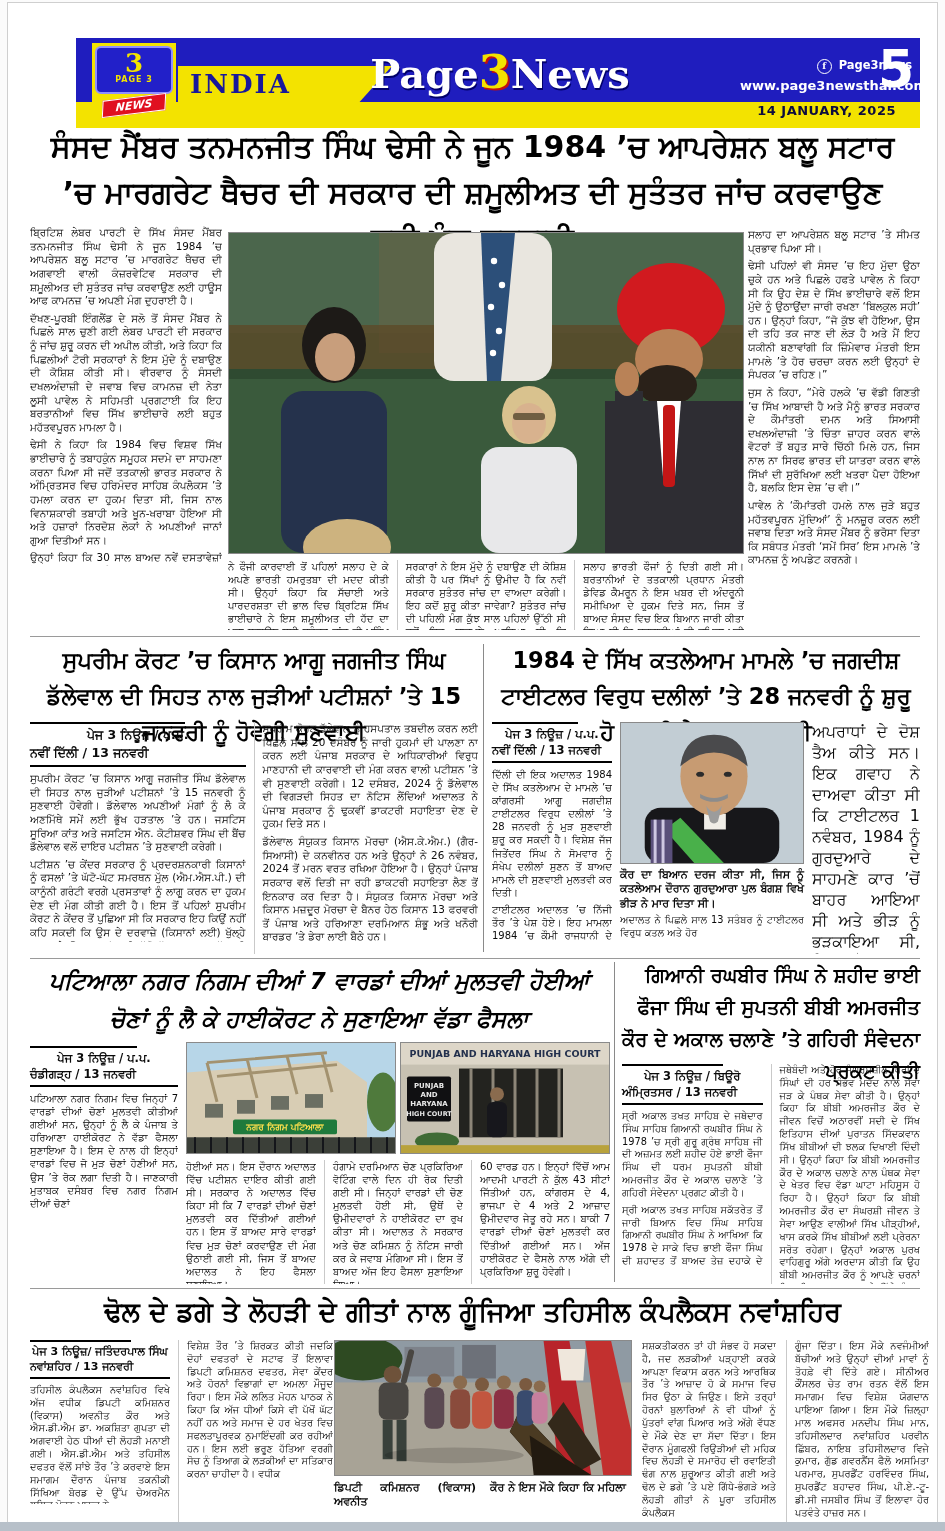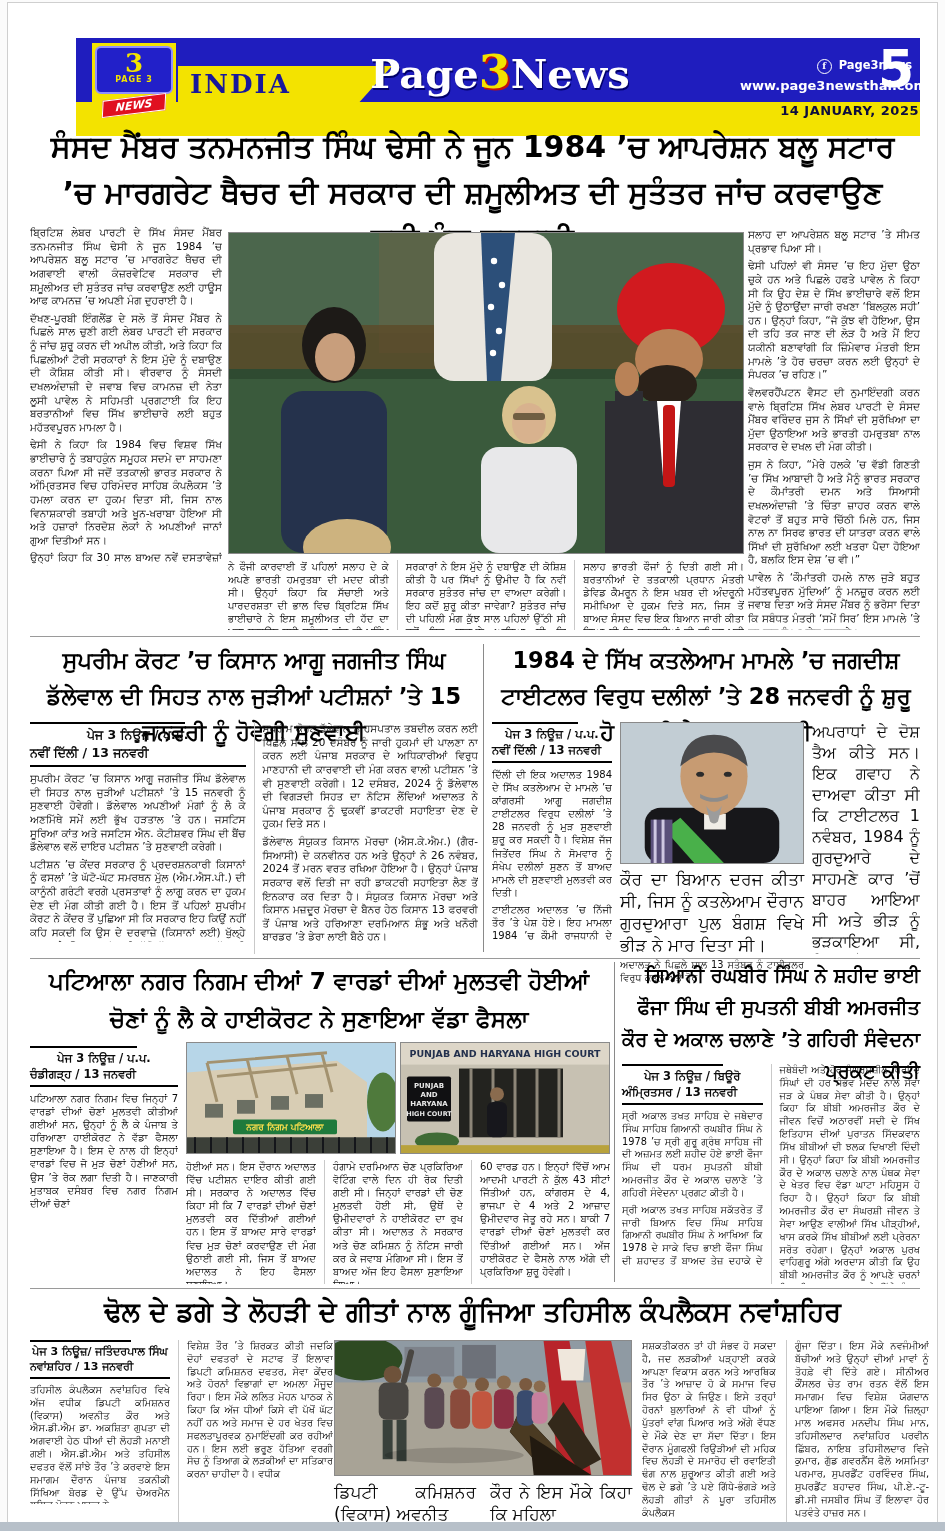--- a/index.html
+++ b/index.html
@@ -3,23 +3,23 @@
 <meta charset="utf-8">
 <style>
   html,body{margin:0;padding:0;}
   body{width:945px;height:1531px;position:relative;background:#fbfbfb;
        font-family:"DejaVu Sans",sans-serif;color:#0a0a0a;overflow:hidden;}
   .abs{position:absolute;}
   .frame{left:7px;top:2px;width:929px;height:1521px;border:1px solid #cfcfcf;background:#fff;}
 
   
   .banner{left:76px;top:38px;width:844px;height:64px;background:#1f1dbe;}
-  .datestrip{left:76px;top:102px;width:844px;height:34px;background:#f3e300;
+  .datestrip{left:76px;top:102px;width:844px;height:26px;background:#f3e300;
              text-align:right;font-weight:bold;font-size:13px;color:#0d0d3d;
-             line-height:18px;padding-right:1px;box-sizing:border-box;letter-spacing:.5px;}
+             line-height:18px;padding-right:24px;box-sizing:border-box;letter-spacing:.5px;}
   .logo-box{left:92px;top:43px;width:84px;height:77px;background:#f3e300;padding:3px;box-sizing:border-box;z-index:3;}
   .logo-inner{background:#2220c9;border:2px solid #8f8fff;border-radius:6px;height:44px;text-align:center;}
   .logo-3{font-family:"DejaVu Serif",serif;font-weight:bold;font-size:26px;color:#f3e300;line-height:30px;display:block;}
   .logo-page3{font-size:8px;font-weight:bold;color:#f3e300;letter-spacing:1px;display:block;margin-top:-3px;}
   .logo-news{width:62px;margin:3px auto 0;background:#e01020;border:1px solid #fff;color:#fff;
              font-style:italic;font-weight:bold;font-size:11px;text-align:center;
              transform:rotate(-7deg) skewX(-10deg);line-height:15px;}
   .india-band{left:178px;top:66px;width:214px;height:38px;background:#f3e300;
               clip-path:polygon(0 0,100% 0,84% 100%,0 100%);z-index:1;}
   .india{left:190px;top:69px;z-index:2;font-family:"DejaVu Serif",serif;font-weight:bold;
@@ -31,30 +31,30 @@
   .social{left:770px;top:58px;width:142px;text-align:right;color:#fff;font-size:11.5px;font-weight:bold;z-index:2;}
   .f-badge{display:inline-block;width:13px;height:13px;border:1px solid #fff;border-radius:50%;
            text-align:center;line-height:13px;font-size:9px;font-family:"DejaVu Serif",serif;margin-right:3px;}
   .website{left:740px;top:78px;width:172px;text-align:right;color:#fff;font-size:13px;font-weight:bold;z-index:2;}
   .pagenum{left:872px;top:40px;width:48px;text-align:center;color:#fff;font-size:52px;font-weight:bold;z-index:2;line-height:58px;}
 
   
   .headline{font-weight:bold;text-align:center;color:#000;}
   .h-xl{font-size:30px;line-height:46px;}
   .h-lg{font-size:22.5px;line-height:36px;}
-  .h-md{font-size:23px;line-height:38px;}
+  .h-md{font-size:23px;line-height:38px;font-style:italic;}
   .h-sm{font-size:19.5px;line-height:32px;}
   .h-banner{font-size:27px;line-height:40px;}
   .bodytext{font-size:10.4px;line-height:1.31;text-align:justify;overflow:hidden;}
   .bodytext p{margin:0 0 4px 0;}
   .byline{font-weight:bold;font-size:12.5px;text-align:center;border-bottom:2px solid #000;
           padding-bottom:4px;margin-bottom:5px;}
   .byline .rule-top{display:block;width:72%;border-top:2px solid #000;margin:0 0 3px 0;}
   .byline .l2{display:block;text-align:left;margin-top:2px;}
-  .caption{font-weight:normal;font-size:17px;line-height:1.3;text-align:justify;}
+  .caption{font-weight:bold;font-size:11px;line-height:1.3;text-align:justify;}
   .cols{display:flex;}
   .cols > div{flex:1;}
   .cols > div + div{border-left:1px solid #c9c9c9;padding-left:8px;margin-left:8px;}
   .vline{border-left:1px solid #8a8a8a;width:0;}
   .hline{border-top:1px solid #9a9a9a;height:0;}
   .photo{border:1px solid #8a8a8a;box-sizing:border-box;background:#dde3e6;}
   .photo svg{display:block;width:100%;height:100%;}
   .footer-strip{left:0;top:1522px;width:945px;height:9px;background:#b7c0c9;}
 </style>
 </head>
@@ -137,21 +137,20 @@
 
 <div class="abs cols" style="left:228px;top:560px;width:516px;height:70px;">
   <div class="bodytext" style="font-size:10px;">ਨੇ ਫੌਜੀ ਕਾਰਵਾਈ ਤੋਂ ਪਹਿਲਾਂ ਸਲਾਹ ਦੇ ਕੇ ਅਪਣੇ ਭਾਰਤੀ ਹਮਰੁਤਬਾ ਦੀ ਮਦਦ ਕੀਤੀ ਸੀ। ਉਨ੍ਹਾਂ ਕਿਹਾ ਕਿ ਸੱਚਾਈ ਅਤੇ ਪਾਰਦਰਸ਼ਤਾ ਦੀ ਭਾਲ ਵਿਚ ਬ੍ਰਿਟਿਸ਼ ਸਿੱਖ ਭਾਈਚਾਰੇ ਨੇ ਇਸ ਸ਼ਮੂਲੀਅਤ ਦੀ ਹੱਦ ਦਾ ਪਤਾ ਲਗਾਉਣ ਲਈ ਸੁਤੰਤਰ ਜਾਂਚ ਦੀ ਮੁਹਿੰਮ ਸ਼ੁਰੂ ਕੀਤੀ। ਉਨ੍ਹਾਂ ਕਿਹਾ ਕਿ ਪਿਛਲੀਆਂ ਕੰਜ਼ਰਵੇਟਿਵ</div>
   <div class="bodytext" style="font-size:10px;">ਸਰਕਾਰਾਂ ਨੇ ਇਸ ਮੁੱਦੇ ਨੂੰ ਦਬਾਉਣ ਦੀ ਕੋਸ਼ਿਸ਼ ਕੀਤੀ ਹੈ ਪਰ ਸਿੱਖਾਂ ਨੂੰ ਉਮੀਦ ਹੈ ਕਿ ਨਵੀਂ ਸਰਕਾਰ ਸੁਤੰਤਰ ਜਾਂਚ ਦਾ ਵਾਅਦਾ ਕਰੇਗੀ। ਇਹ ਕਦੋਂ ਸ਼ੁਰੂ ਕੀਤਾ ਜਾਵੇਗਾ? ਸੁਤੰਤਰ ਜਾਂਚ ਦੀ ਪਹਿਲੀ ਮੰਗ ਕੁੱਝ ਸਾਲ ਪਹਿਲਾਂ ਉੱਠੀ ਸੀ ਜਦੋਂ ਇਹ ਸਾਹਮਣੇ ਆਇਆ ਸੀ ਕਿ ਆਪਰੇਸ਼ਨ ਬਲੂ ਸਟਾਰ ਤੋਂ ਪਹਿਲਾਂ ਬ੍ਰਿਟਿਸ਼ ਫੌਜੀ</div>
   <div class="bodytext" style="font-size:10px;">ਸਲਾਹ ਭਾਰਤੀ ਫੌਜਾਂ ਨੂੰ ਦਿਤੀ ਗਈ ਸੀ। ਬਰਤਾਨੀਆਂ ਦੇ ਤਤਕਾਲੀ ਪ੍ਰਧਾਨ ਮੰਤਰੀ ਡੇਵਿਡ ਕੈਮਰੂਨ ਨੇ ਇਸ ਖਬਰ ਦੀ ਅੰਦਰੂਨੀ ਸਮੀਖਿਆ ਦੇ ਹੁਕਮ ਦਿਤੇ ਸਨ, ਜਿਸ ਤੋਂ ਬਾਅਦ ਸੰਸਦ ਵਿਚ ਇਕ ਬਿਆਨ ਜਾਰੀ ਕੀਤਾ ਗਿਆ ਸੀ ਕਿ ਬਰਤਾਨੀਆਂ ਦੀ ਭੂਮਿਕਾ ਪੂਰੀ ਤਰ੍ਹਾਂ ‘ਸਲਾਹਕਾਰੀ’ ਸੀ ਅਤੇ ਵਿਸ਼ੇਸ਼ ਹਵਾਈ ਸੇਵਾ ਦੀ</div>
 </div>
 
 <div class="abs bodytext" style="left:748px;top:228px;width:172px;height:402px;">
   <p>ਸਲਾਹ ਦਾ ਆਪਰੇਸ਼ਨ ਬਲੂ ਸਟਾਰ ’ਤੇ ਸੀਮਤ ਪ੍ਰਭਾਵ ਪਿਆ ਸੀ।</p>
   <p>ਢੇਸੀ ਪਹਿਲਾਂ ਵੀ ਸੰਸਦ ’ਚ ਇਹ ਮੁੱਦਾ ਉਠਾ ਚੁਕੇ ਹਨ ਅਤੇ ਪਿਛਲੇ ਹਫਤੇ ਪਾਵੇਲ ਨੇ ਕਿਹਾ ਸੀ ਕਿ ਉਹ ਦੇਸ਼ ਦੇ ਸਿੱਖ ਭਾਈਚਾਰੇ ਵਲੋਂ ਇਸ ਮੁੱਦੇ ਨੂੰ ਉਠਾਉਂਦਾ ਜਾਰੀ ਰਖਣਾ ‘ਬਿਲਕੁਲ ਸਹੀ’ ਹਨ। ਉਨ੍ਹਾਂ ਕਿਹਾ, “ਜੋ ਕੁੱਝ ਵੀ ਹੋਇਆ, ਉਸ ਦੀ ਤਹਿ ਤਕ ਜਾਣ ਦੀ ਲੋੜ ਹੈ ਅਤੇ ਮੈਂ ਇਹ ਯਕੀਨੀ ਬਣਾਵਾਂਗੀ ਕਿ ਜ਼ਿੰਮੇਵਾਰ ਮੰਤਰੀ ਇਸ ਮਾਮਲੇ ’ਤੇ ਹੋਰ ਚਰਚਾ ਕਰਨ ਲਈ ਉਨ੍ਹਾਂ ਦੇ ਸੰਪਰਕ ’ਚ ਰਹਿਣ।”</p>
-  <p>ਵੋਲਵਰਹੈਂਪਟਨ ਵੈਸਟ ਦੀ ਨੁਮਾਇੰਦਗੀ ਕਰਨ ਵਾਲੇ ਬ੍ਰਿਟਿਸ਼ ਸਿੱਖ ਲੇਬਰ ਪਾਰਟੀ ਦੇ ਸੰਸਦ ਮੈਂਬਰ ਵਰਿੰਦਰ ਜੁਸ ਨੇ ਸਿੱਖਾਂ ਦੀ ਸੁਰੱਖਿਆ ਦਾ ਮੁੱਦਾ ਉਠਾਇਆ ਅਤੇ ਭਾਰਤੀ ਹਮਰੁਤਬਾ ਨਾਲ ਸਰਕਾਰ ਦੇ ਦਖਲ ਦੀ ਮੰਗ ਕੀਤੀ।</p>
   <p>ਜੁਸ ਨੇ ਕਿਹਾ, “ਮੇਰੇ ਹਲਕੇ ’ਚ ਵੱਡੀ ਗਿਣਤੀ ’ਚ ਸਿੱਖ ਆਬਾਦੀ ਹੈ ਅਤੇ ਮੈਨੂੰ ਭਾਰਤ ਸਰਕਾਰ ਦੇ ਕੌਮਾਂਤਰੀ ਦਮਨ ਅਤੇ ਸਿਆਸੀ ਦਖਲਅੰਦਾਜ਼ੀ ’ਤੇ ਚਿੰਤਾ ਜ਼ਾਹਰ ਕਰਨ ਵਾਲੇ ਵੋਟਰਾਂ ਤੋਂ ਬਹੁਤ ਸਾਰੇ ਚਿੱਠੀ ਮਿਲੇ ਹਨ, ਜਿਸ ਨਾਲ ਨਾ ਸਿਰਫ ਭਾਰਤ ਦੀ ਯਾਤਰਾ ਕਰਨ ਵਾਲੇ ਸਿੱਖਾਂ ਦੀ ਸੁਰੱਖਿਆ ਲਈ ਖਤਰਾ ਪੈਦਾ ਹੋਇਆ ਹੈ, ਬਲਕਿ ਇਸ ਦੇਸ਼ ’ਚ ਵੀ।”</p>
   <p>ਪਾਵੇਲ ਨੇ ‘ਕੌਮਾਂਤਰੀ ਹਮਲੇ ਨਾਲ ਜੁੜੇ ਬਹੁਤ ਮਹੱਤਵਪੂਰਨ ਮੁੱਦਿਆਂ’ ਨੂੰ ਮਨਜ਼ੂਰ ਕਰਨ ਲਈ ਜਵਾਬ ਦਿਤਾ ਅਤੇ ਸੰਸਦ ਮੈਂਬਰ ਨੂੰ ਭਰੋਸਾ ਦਿਤਾ ਕਿ ਸਬੰਧਤ ਮੰਤਰੀ ‘ਸਮੇਂ ਸਿਰ’ ਇਸ ਮਾਮਲੇ ’ਤੇ ਕਾਮਨਜ਼ ਨੂੰ ਅਪਡੇਟ ਕਰਨਗੇ।</p>
 </div>
 
 <div class="abs hline" style="left:30px;top:636px;width:890px;"></div>
 
 <div class="abs headline h-lg" style="left:30px;top:642px;width:448px;">ਸੁਪਰੀਮ ਕੋਰਟ ’ਚ ਕਿਸਾਨ ਆਗੂ ਜਗਜੀਤ ਸਿੰਘ ਡੱਲੇਵਾਲ ਦੀ ਸਿਹਤ ਨਾਲ ਜੁੜੀਆਂ ਪਟੀਸ਼ਨਾਂ ’ਤੇ 15 ਜਨਵਰੀ ਨੂੰ ਹੋਵੇਗੀ ਸੁਣਵਾਈ</div>
 <div class="abs cols" style="left:30px;top:722px;width:448px;height:232px;">
   <div>
     <div class="byline">

